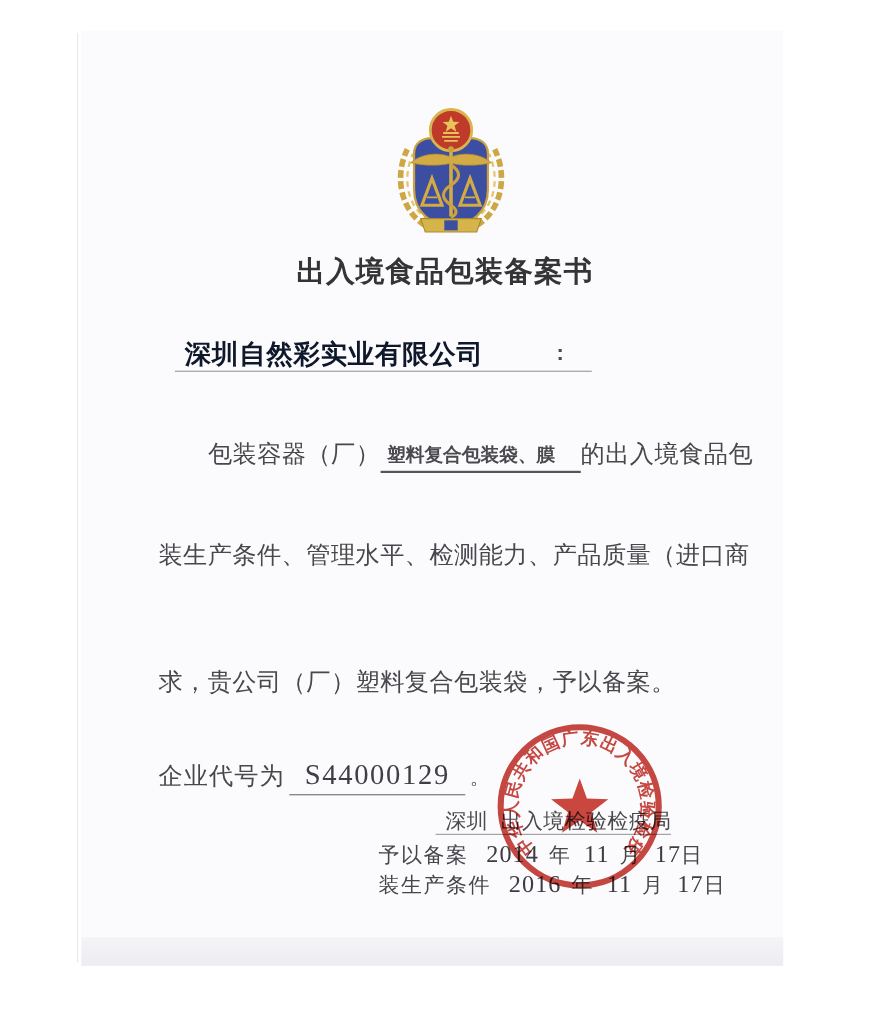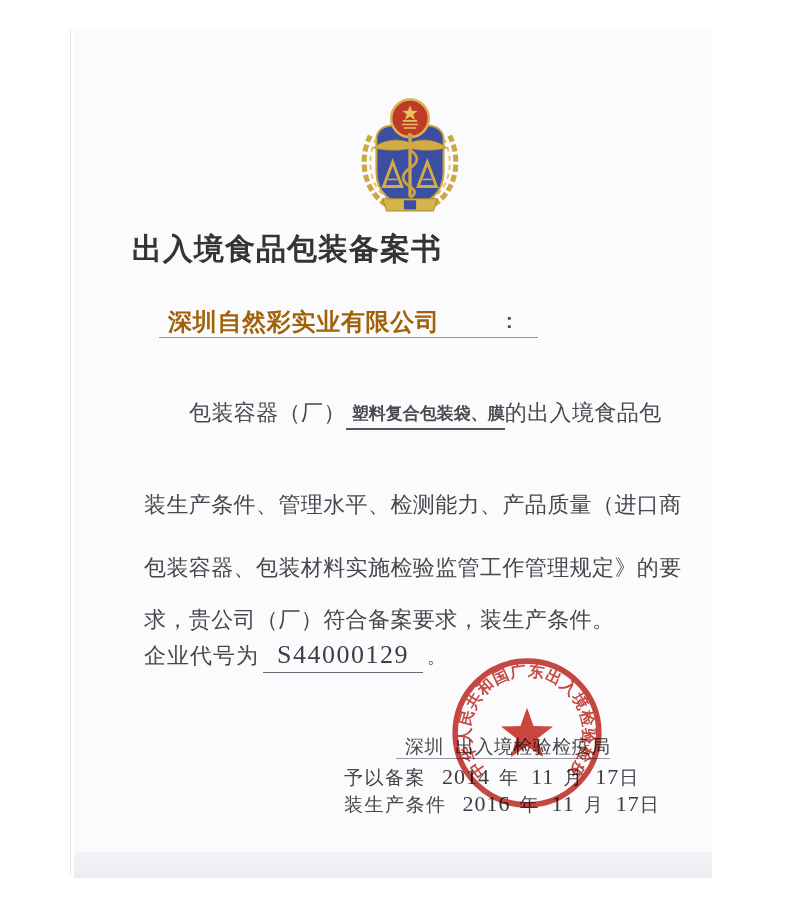--- a/index.html
+++ b/index.html
@@ -17,47 +17,47 @@
     position:absolute; left:74px; top:28px; width:638px; height:850px;
     background:#fbfbfd;
   }
   .sheet-bottom {
     position:absolute; left:74px; top:852px; width:638px; height:26px;
     background:linear-gradient(#f4f4f7,#ededf1);
   }
   .emblem { position:absolute; left:356px; top:97px; width:108px; height:116px; }
   .doc-title {
     position:absolute; left:132px; top:229px; width:545px;
-    text-align:left; font-size:30px; font-weight:700; letter-spacing:1px;
+    text-align:center; font-size:26px; font-weight:700; letter-spacing:1px;
     color:#343436; white-space:nowrap;
   }
   .recipient {
     position:absolute; left:168px; top:306px; font-size:24px; font-weight:600;
-    letter-spacing:0.7px; color:#a16207; white-space:nowrap;
+    letter-spacing:0.7px; color:#0f172a; white-space:nowrap;
   }
   .recipient-line {
     position:absolute; left:159px; top:337px; width:379px; height:1px;
     background:#94949b;
   }
   .recipient-colon {
     position:absolute; left:506px; top:310px; font-size:20px; font-weight:700;
     color:#4a4a4e;
   }
   .body-line {
     position:absolute; left:144px; width:548px; font-size:22px;
     letter-spacing:0.4px; color:#48484c; font-weight:500; white-space:nowrap;
   }
   .indent { padding-left:45px; }
   .fill-value {
     display:inline-block; font-size:17px; font-weight:700; letter-spacing:0;
-    color:#4a4a4e; border-bottom:2px solid #55555a; padding:0 0 3px 6px;
+    color:#4a4a4e; border-bottom:2px solid #55555a; padding:0 23px 3px 6px;
     vertical-align:1px;
   }
   .code-row {
-    position:absolute; left:144px; top:640px; font-size:22px; letter-spacing:1px;
+    position:absolute; left:144px; top:690px; font-size:22px; letter-spacing:1px;
     color:#48484c; font-weight:500; white-space:nowrap;
   }
   .code-value {
     display:inline-block; font-family:"Liberation Serif", serif; font-size:26px;
     letter-spacing:1.5px; color:#3e3e44; border-bottom:1.5px solid #6a6a70;
     padding:0 14px 2px 14px; margin-left:4px; font-weight:500;
   }
   .code-suffix { font-size:18px; margin-left:4px; }
   .authority {
     position:absolute; left:405px; top:734px; font-size:19px; letter-spacing:0.4px;
@@ -137,22 +137,21 @@
   <div class="doc-title">出入境食品包装备案书</div>
 
   <div class="recipient">深圳自然彩实业有限公司</div>
   <div class="recipient-line"></div>
   <div class="recipient-colon">:</div>
 
   <div class="body-line indent" style="top:398px;">
     <span>包装容器（厂）</span><span class="fill-value">塑料复合包装袋、膜</span><span>的出入境食品包</span>
   </div>
   <div class="body-line" style="top:450px;margin-top:40px;">装生产条件、管理水平、检测能力、产品质量（进口商</div>
-  <div class="body-line" style="top:553px;">包装容器、包装材料实施检验监管工作管理规定》的要</div>
-  <div class="body-line" style="top:605px;">求，贵公司（厂）符合备案要求，装生产条件。</div>
+  <div class="body-line" style="top:605px;">求，贵公司（厂）塑料复合包装袋，予以备案。</div>
 
   <div class="code-row">
     <span>企业代号为</span><span class="code-value">S44000129</span><span class="code-suffix">。</span>
   </div>
 
   <div class="authority">深圳  出入境检验检疫局</div>
   <div class="authority-line"></div>
 
   <div class="date-row" style="top:764px;">
     <span class="lbl">予以备案</span><span class="gap-a"></span><span class="num">2014</span><span class="gap-b"></span><span>年</span><span class="gap-c"></span><span class="num">11</span><span class="gap-b"></span><span>月</span><span class="gap-c"></span><span class="num">17</span><span>日</span>

